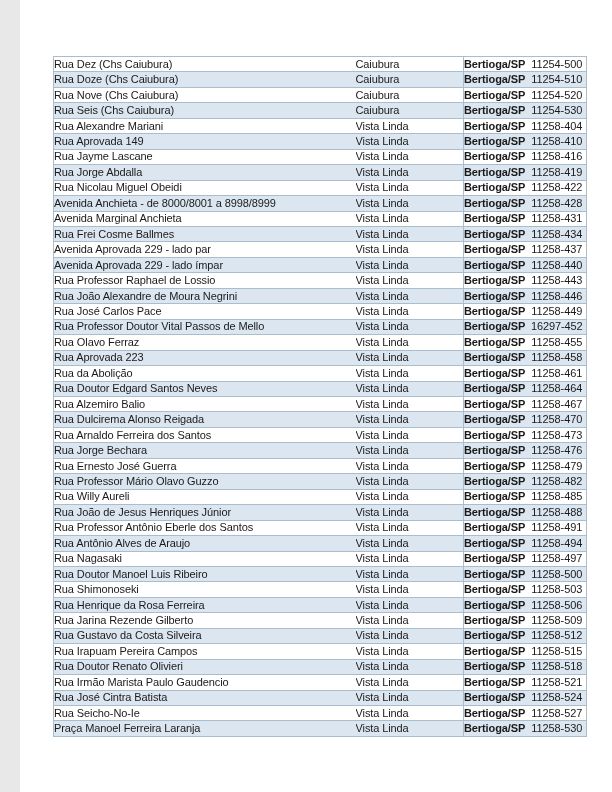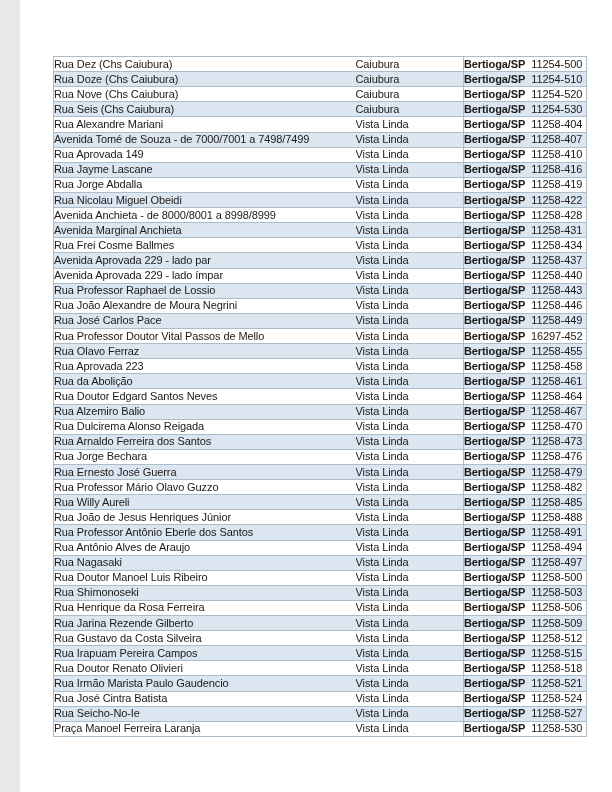--- a/index.html
+++ b/index.html
@@ -84,26 +84,20 @@
           <td class="c-city">Bertioga/SP</td>
           <td class="c-cep">11254-530</td>
         </tr>
         <tr>
           <td class="c-street">Rua Alexandre Mariani</td>
           <td class="c-nb">Vista Linda</td>
           <td class="c-city">Bertioga/SP</td>
           <td class="c-cep">11258-404</td>
         </tr>
         <tr>
-          <td class="c-street">Avenida Tomé de Souza - de 7000/7001 a 7498/7499</td>
-          <td class="c-nb">Vista Linda</td>
-          <td class="c-city">Bertioga/SP</td>
-          <td class="c-cep">11258-407</td>
-        </tr>
-        <tr>
           <td class="c-street">Rua Aprovada 149</td>
           <td class="c-nb">Vista Linda</td>
           <td class="c-city">Bertioga/SP</td>
           <td class="c-cep">11258-410</td>
         </tr>
         <tr>
           <td class="c-street">Rua Jayme Lascane</td>
           <td class="c-nb">Vista Linda</td>
           <td class="c-city">Bertioga/SP</td>
           <td class="c-cep">11258-416</td>

